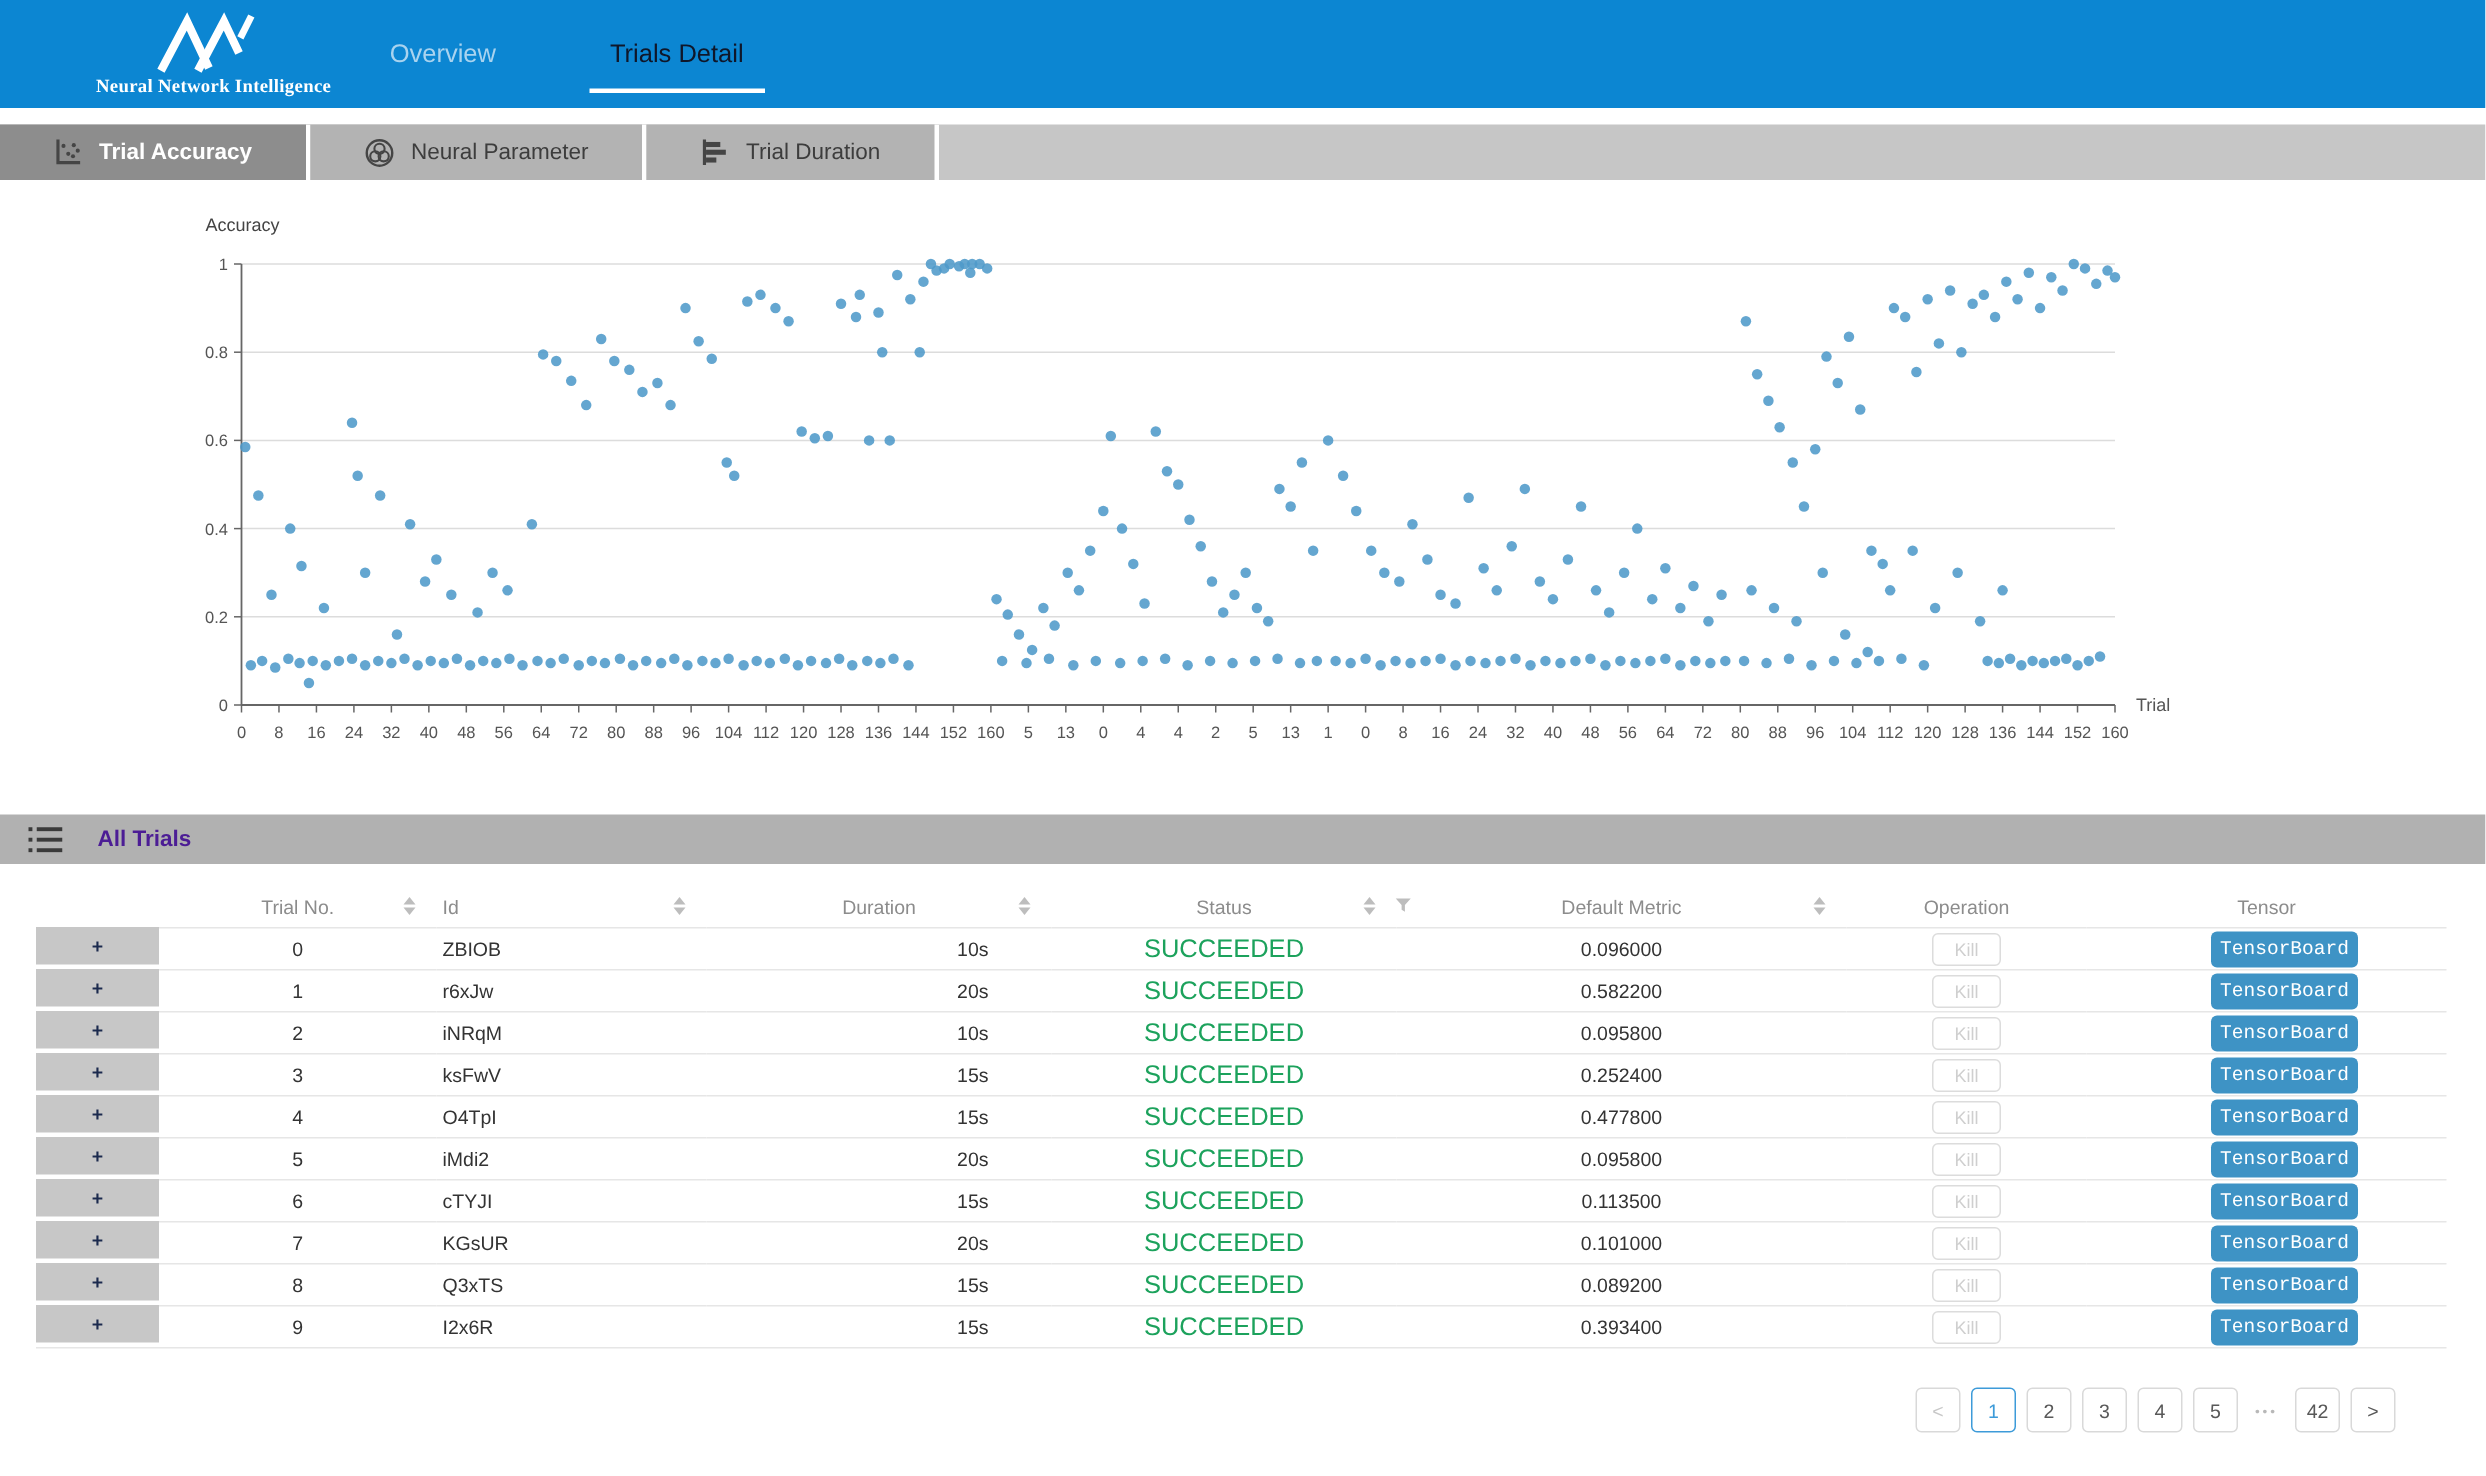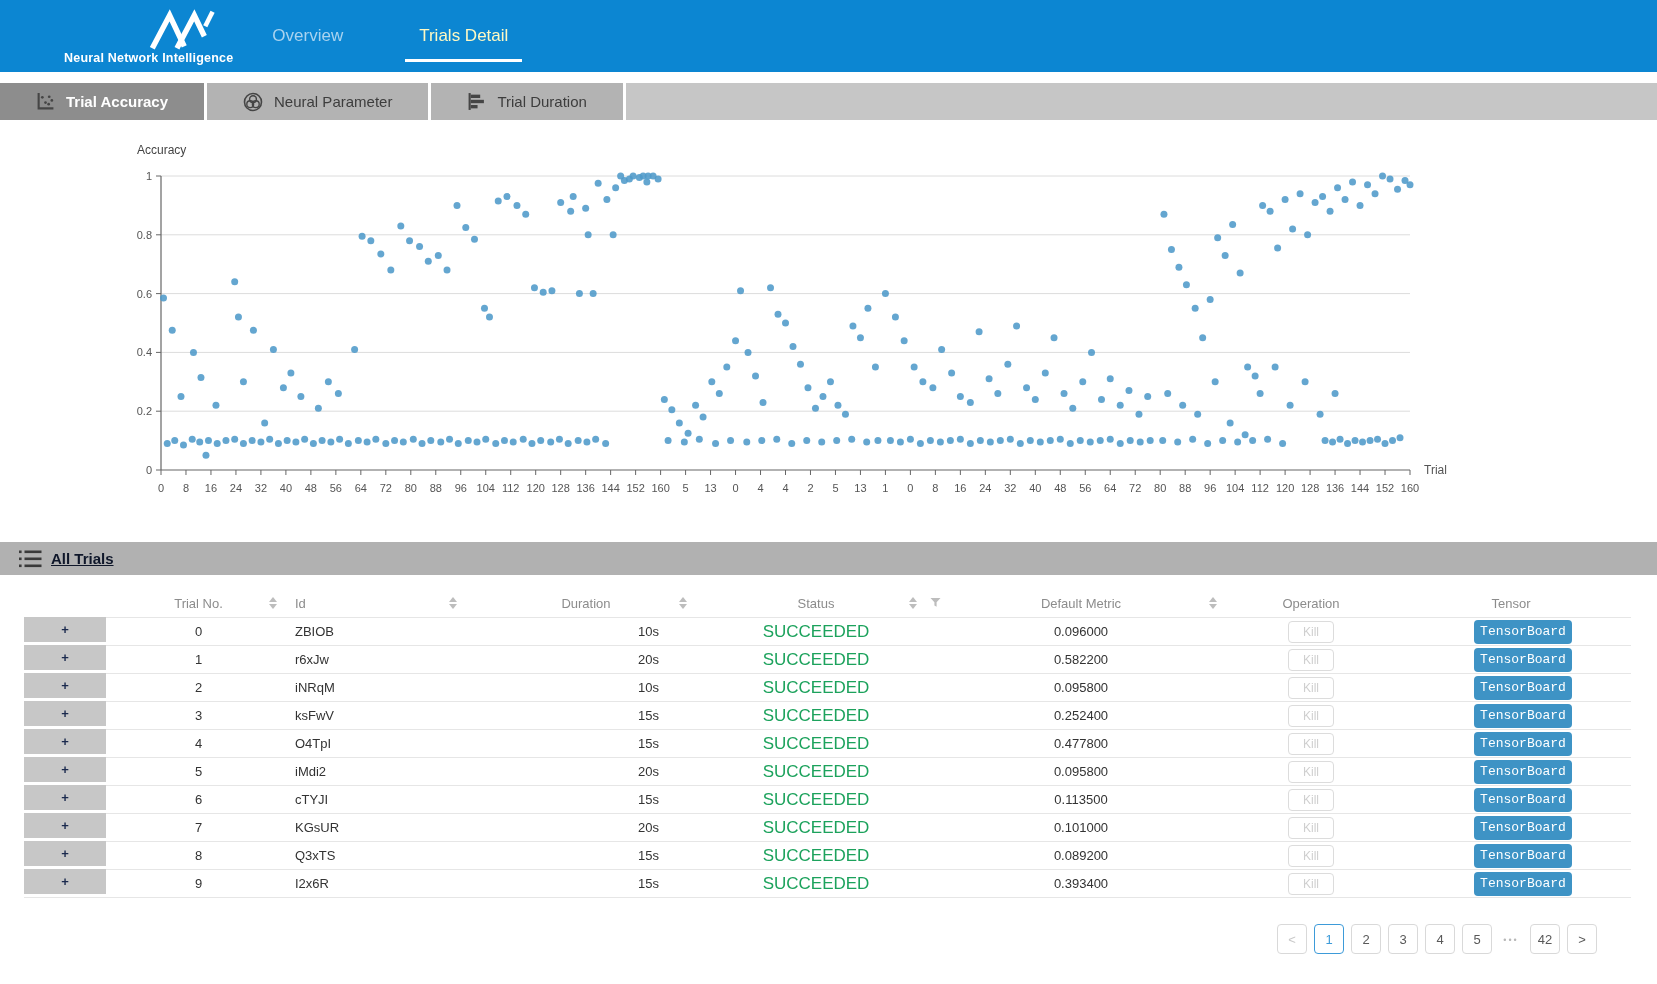--- a/index.html
+++ b/index.html
@@ -5,41 +5,41 @@
   * { box-sizing: border-box; }
   html,body { margin:0; padding:0; }
   body {
     width:1657px; height:984px;
     font-family:"Liberation Sans", sans-serif;
     background:#fff; overflow:hidden; position:relative;
   }
 
   
   .navbar { height:72px; background:#0C86D2; display:flex; align-items:center; }
-  .logo-wrap { margin-left:64px; display:flex; flex-direction:column; align-items:flex-end; }
+  .logo-wrap { margin-left:64px; display:flex; flex-direction:column; align-items:center;font-family:Liberation Serif, serif; }
   .logo-caption { color:#fff; font-size:12.5px; font-weight:bold; margin-top:1px; letter-spacing:.2px; }
   .nav-tabs { margin-left:37px; display:flex; gap:72px; height:100%; align-items:center; }
   .nav-tab { font-size:17px; color:#A9D3EF; cursor:pointer; position:relative; padding:4px 2px; }
-  .nav-tab.active { color:#fef9c3; }
+  .nav-tab.active { color:#0f172a; }
   .nav-tab.active::after { content:""; position:absolute; left:-12px; right:-12px; bottom:-12px; height:3px; background:#fff; }
 
   
   .subtab-bar { margin-top:11px; height:37px; background:#C6C6C6; display:flex; }
   .subtab { display:flex; align-items:center; gap:11px; padding:0 36px; background:#B3B3B3;
             border-right:3px solid #fff; font-size:15px; color:#3D3D3D; cursor:pointer; white-space:nowrap; }
   .subtab.active { background:#8D8D8D; color:#fff; font-weight:bold; }
   .subtab svg { flex:0 0 auto; }
 
   
   .chart-section { padding-top:16px; background:#fff; }
 
   
   .all-trials-bar { margin-top:20px; height:33px; background:#B1B1B1; display:flex; align-items:center; }
   .all-trials-bar svg { margin-left:18px; }
-  .all-trials-title { margin-left:8px; font-size:15px; font-weight:bold; color:#0f172a;text-decoration:underline; }
+  .all-trials-title { margin-left:22px; font-size:15px; font-weight:bold; color:#4c1d95; }
 
   
   .table-wrap { margin:14px 0 0 24px; width:1607px; }
   .trow { display:flex; align-items:stretch; }
   .cell { font-size:13px; color:#333; display:flex; align-items:center; justify-content:center; position:relative; }
   .col-expand   { width:82px;  }
   .col-no       { width:185px; }
   .col-id       { width:180px; justify-content:flex-start; padding-left:4px; }
   .col-duration { width:230px; justify-content:flex-end; padding-right:42px; }
   .col-status   { width:230px; }

